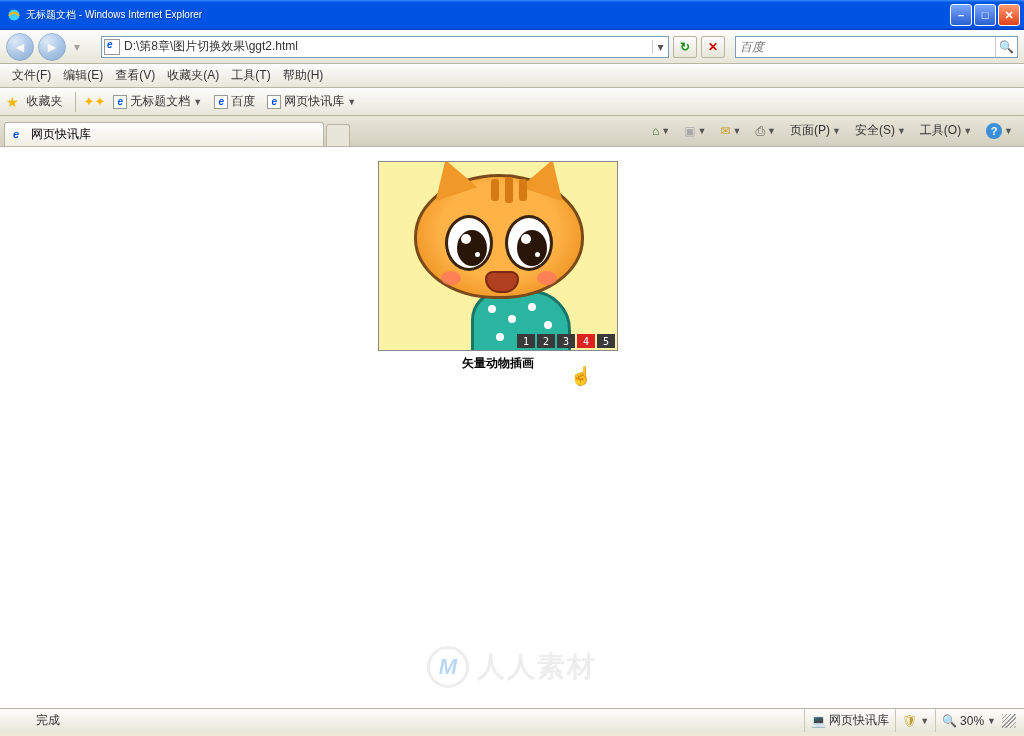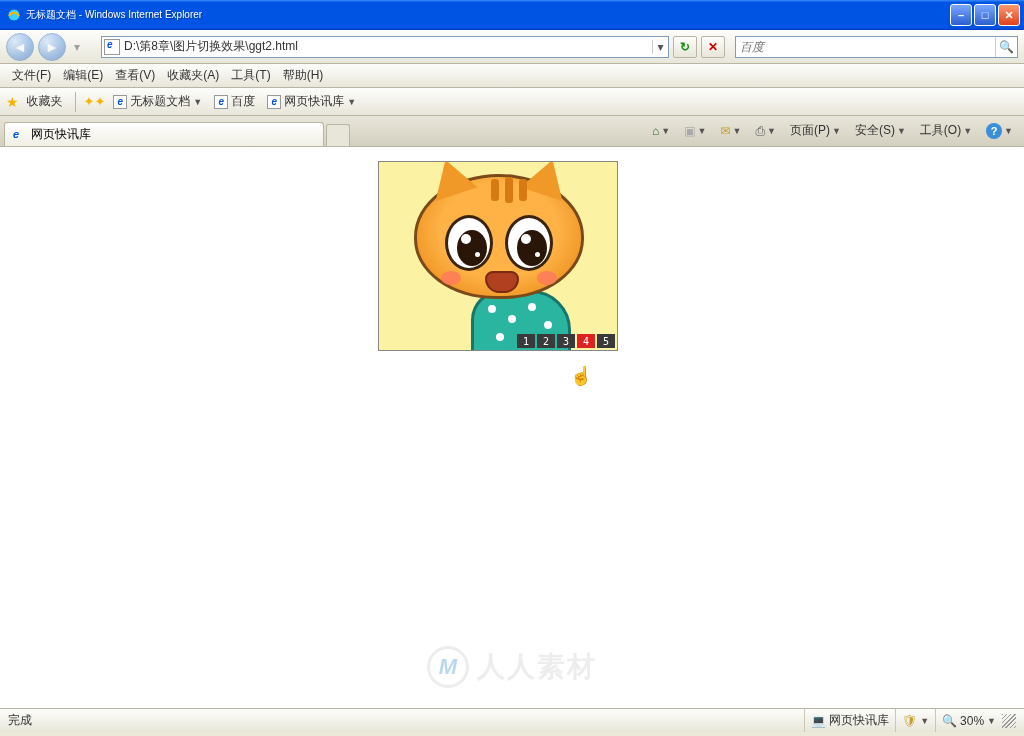--- a/index.html
+++ b/index.html
@@ -86,21 +86,21 @@
 .caption { text-align: center; font-size: 12px; font-weight: bold; margin-top: 4px; color: #000; }
 .cursor { position: absolute; left: 570px; top: 218px; font-size: 18px; pointer-events: none; }
 
 
 .watermark { position: absolute; left: 50%; bottom: 20px; transform: translateX(-50%); display: flex; align-items: center; gap: 8px; opacity: 0.35; }
 .wm-logo { width: 42px; height: 42px; border-radius: 50%; border: 3px solid #ccc; display: flex; align-items: center; justify-content: center; font-size: 22px; font-weight: bold; color: #3a8fd8; font-style: italic; }
 .wm-text { font-size: 28px; font-weight: bold; color: #ccc; letter-spacing: 2px; }
 
 
 .statusbar { height: 24px; background: linear-gradient(to bottom, #fdfdfc, #e8e6d9); border-top: 1px solid #b8b5a2; display: flex; align-items: center; padding: 0 8px; color: #333; }
-.statusbar .sleft { flex: 1; }
+.statusbar .sleft { flex: 1; margin-left: 28px; }
 .statusbar .sitem { display: flex; align-items: center; gap: 3px; padding: 0 6px; border-left: 1px solid #cac7b6; height: 100%; }
 .statusbar .comp-icon { color: #3a8fd8; }
 .statusbar .shield-icon { color: #c79e2e; }
 .statusbar .drop { font-size: 9px; color: #555; }
 .resize { width: 14px; height: 14px; background: repeating-linear-gradient(135deg, #999 0 1px, transparent 1px 3px); }
 </style>
 </head>
 <body>
 
 <div class="titlebar">
@@ -241,20 +241,21 @@
         <div class="mouth"></div>
       </div>
       <div class="pager" id="pager">
           <div class="pbtn">1</div>
           <div class="pbtn">2</div>
           <div class="pbtn">3</div>
           <div class="pbtn active">4</div>
           <div class="pbtn">5</div>
         </div>
     </div>
+    <div class="caption">矢量动物插画</div>
   </div>
   <div class="cursor">☝</div>
   <div class="watermark">
     <div class="wm-logo">M</div>
     <div class="wm-text">人人素材</div>
   </div>
 </div>
 
 <div class="statusbar">
   <div class="sleft">完成</div>

